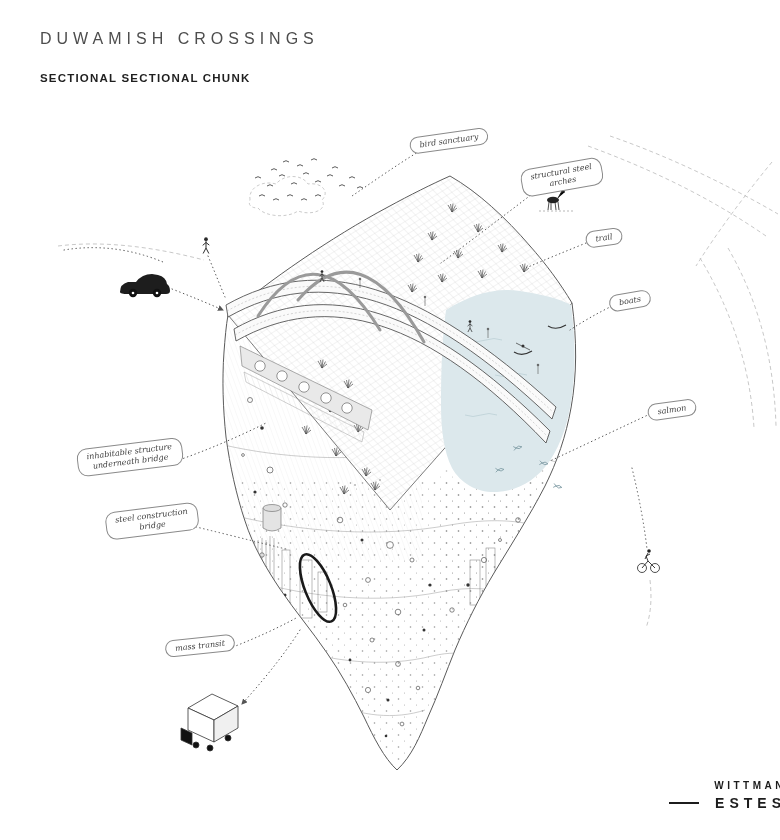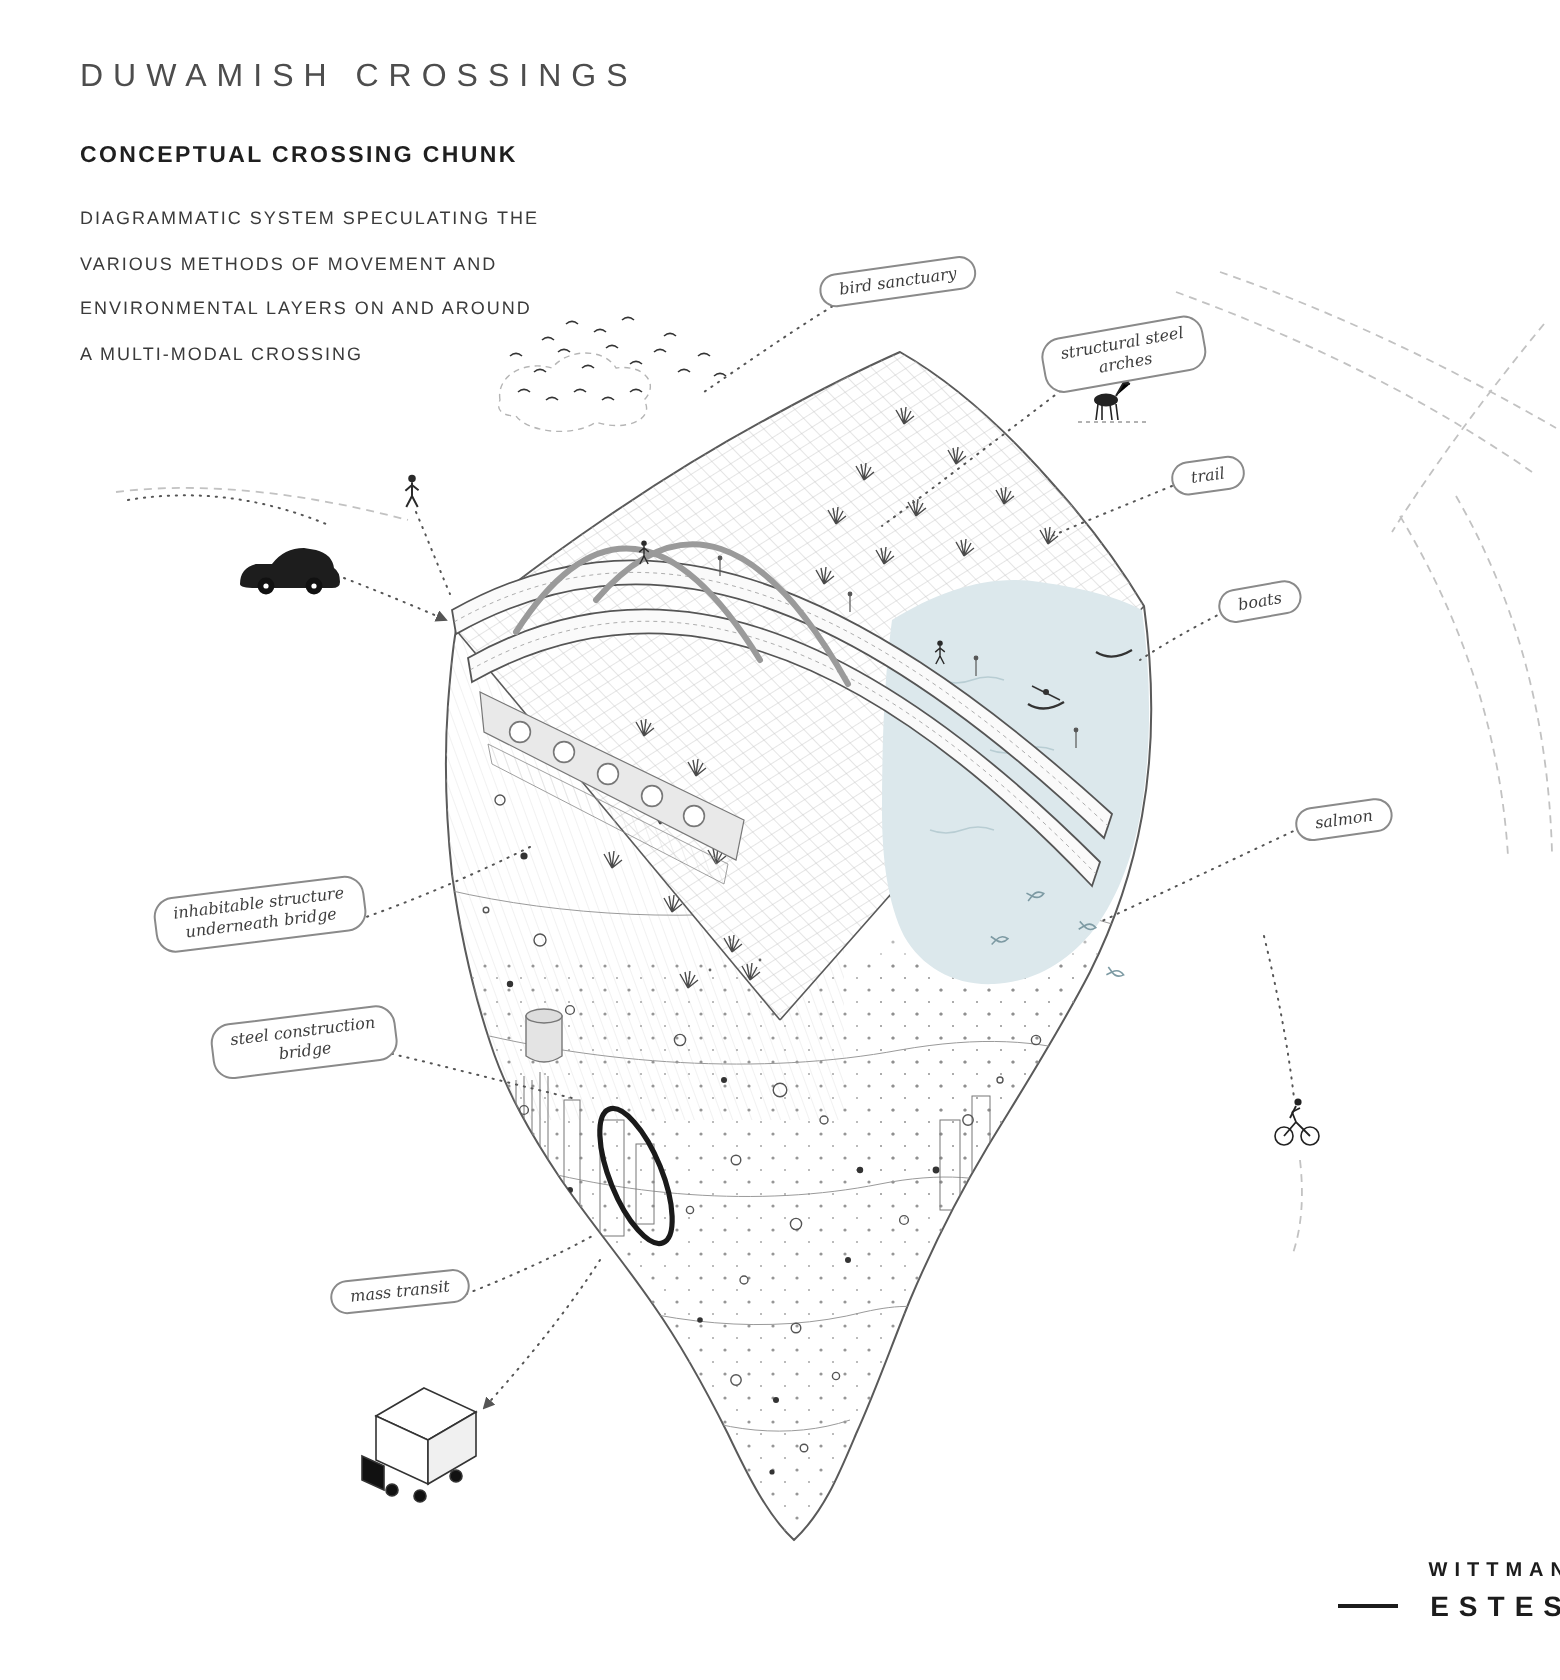--- a/index.html
+++ b/index.html
@@ -332,27 +332,21 @@
       <path d="M233,647 C256,638 278,628 298,617"></path>
       <path d="M300,630 C282,658 260,684 242,704" marker-end="url(#arw)"></path>
       <path d="M632,468 C639,497 644,523 647,549"></path>
       <path d="M172,289 C190,296 207,303 223,310" marker-end="url(#arw)"></path>
       <path d="M64,250 C100,244 134,250 163,262"></path>
       <path d="M208,256 C214,270 219,283 225,297"></path>
     </g>
   </svg>
 
   <div class="hdr title">DUWAMISH CROSSINGS</div>
-  <div class="hdr subtitle">CONCEPTUAL CROSSING CHUNK</div>
-  <div class="hdr desc">
-    <div>DIAGRAMMATIC SYSTEM SPECULATING THE</div>
-    <div>VARIOUS METHODS OF MOVEMENT AND</div>
-    <div>ENVIRONMENTAL LAYERS ON AND AROUND</div>
-    <div>A MULTI-MODAL CROSSING</div>
-  </div>
+  <div class="hdr subtitle">SECTIONAL SECTIONAL CHUNK</div>
 
   <div class="pill" style="left:449px;top:141px;--r:-8deg">bird sanctuary</div>
   <div class="pill" style="left:562px;top:177px;--r:-10deg">structural steel
 arches</div>
   <div class="pill" style="left:604px;top:238px;--r:-8deg">trail</div>
   <div class="pill" style="left:630px;top:301px;--r:-10deg">boats</div>
   <div class="pill" style="left:672px;top:410px;--r:-8deg">salmon</div>
   <div class="pill" style="left:130px;top:457px;--r:-7deg">inhabitable structure
 underneath bridge</div>
   <div class="pill" style="left:152px;top:521px;--r:-7deg">steel construction

